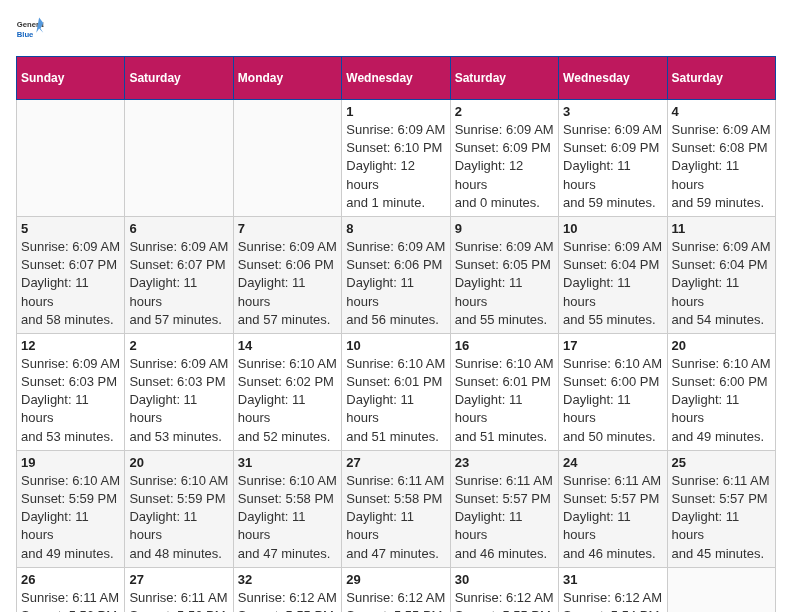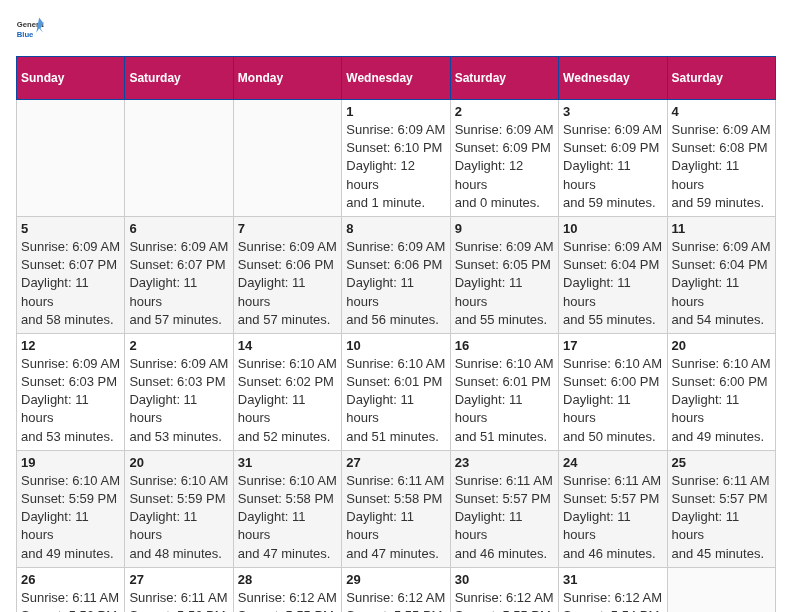--- a/index.html
+++ b/index.html
@@ -304,21 +304,21 @@
 and 44 minutes.</div>
         </td>
         <td>
           <span class="day-num">27</span>
           <div class="day-info" style="white-space: pre-line;">Sunrise: 6:11 AM
 Sunset: 5:56 PM
 Daylight: 11 hours
 and 44 minutes.</div>
         </td>
         <td>
-          <span class="day-num">28</span>
+          <span class="day-num">32</span>
           <div class="day-info" style="white-space: pre-line;">Sunrise: 6:12 AM
 Sunset: 5:55 PM
 Daylight: 11 hours
 and 43 minutes.</div>
         </td>
         <td>
           <span class="day-num">29</span>
           <div class="day-info" style="white-space: pre-line;">Sunrise: 6:12 AM
 Sunset: 5:55 PM
 Daylight: 11 hours

